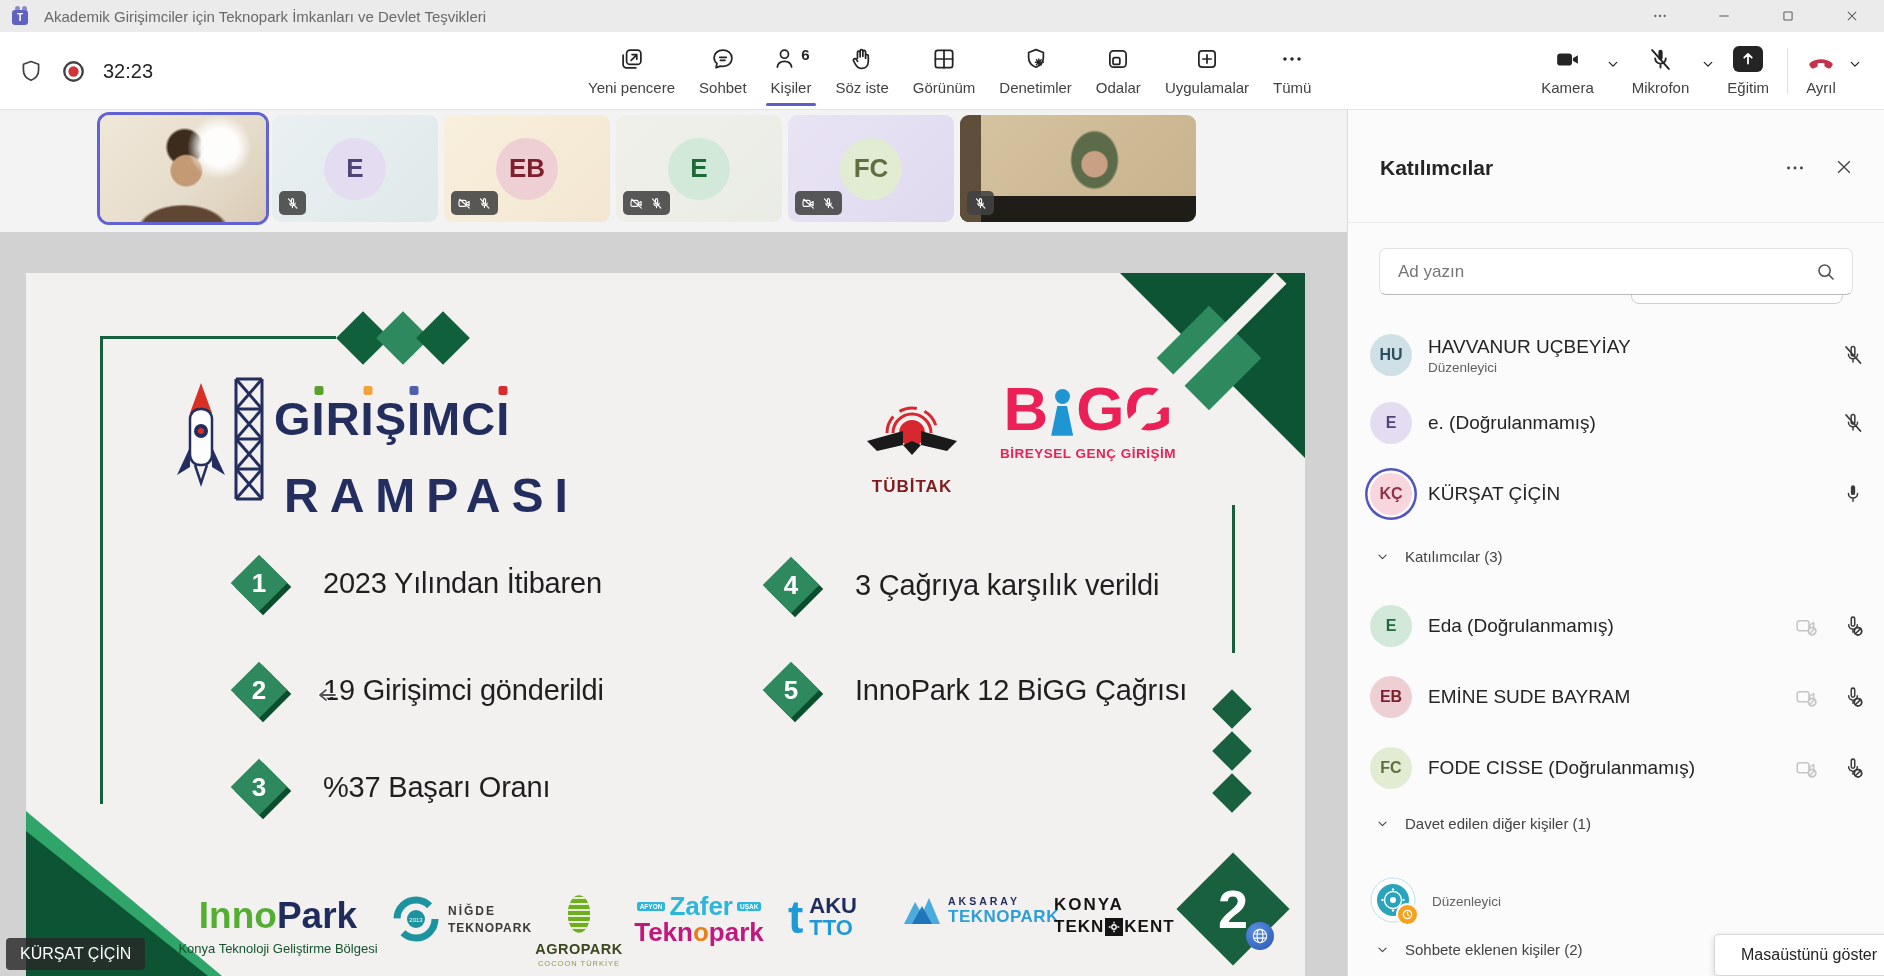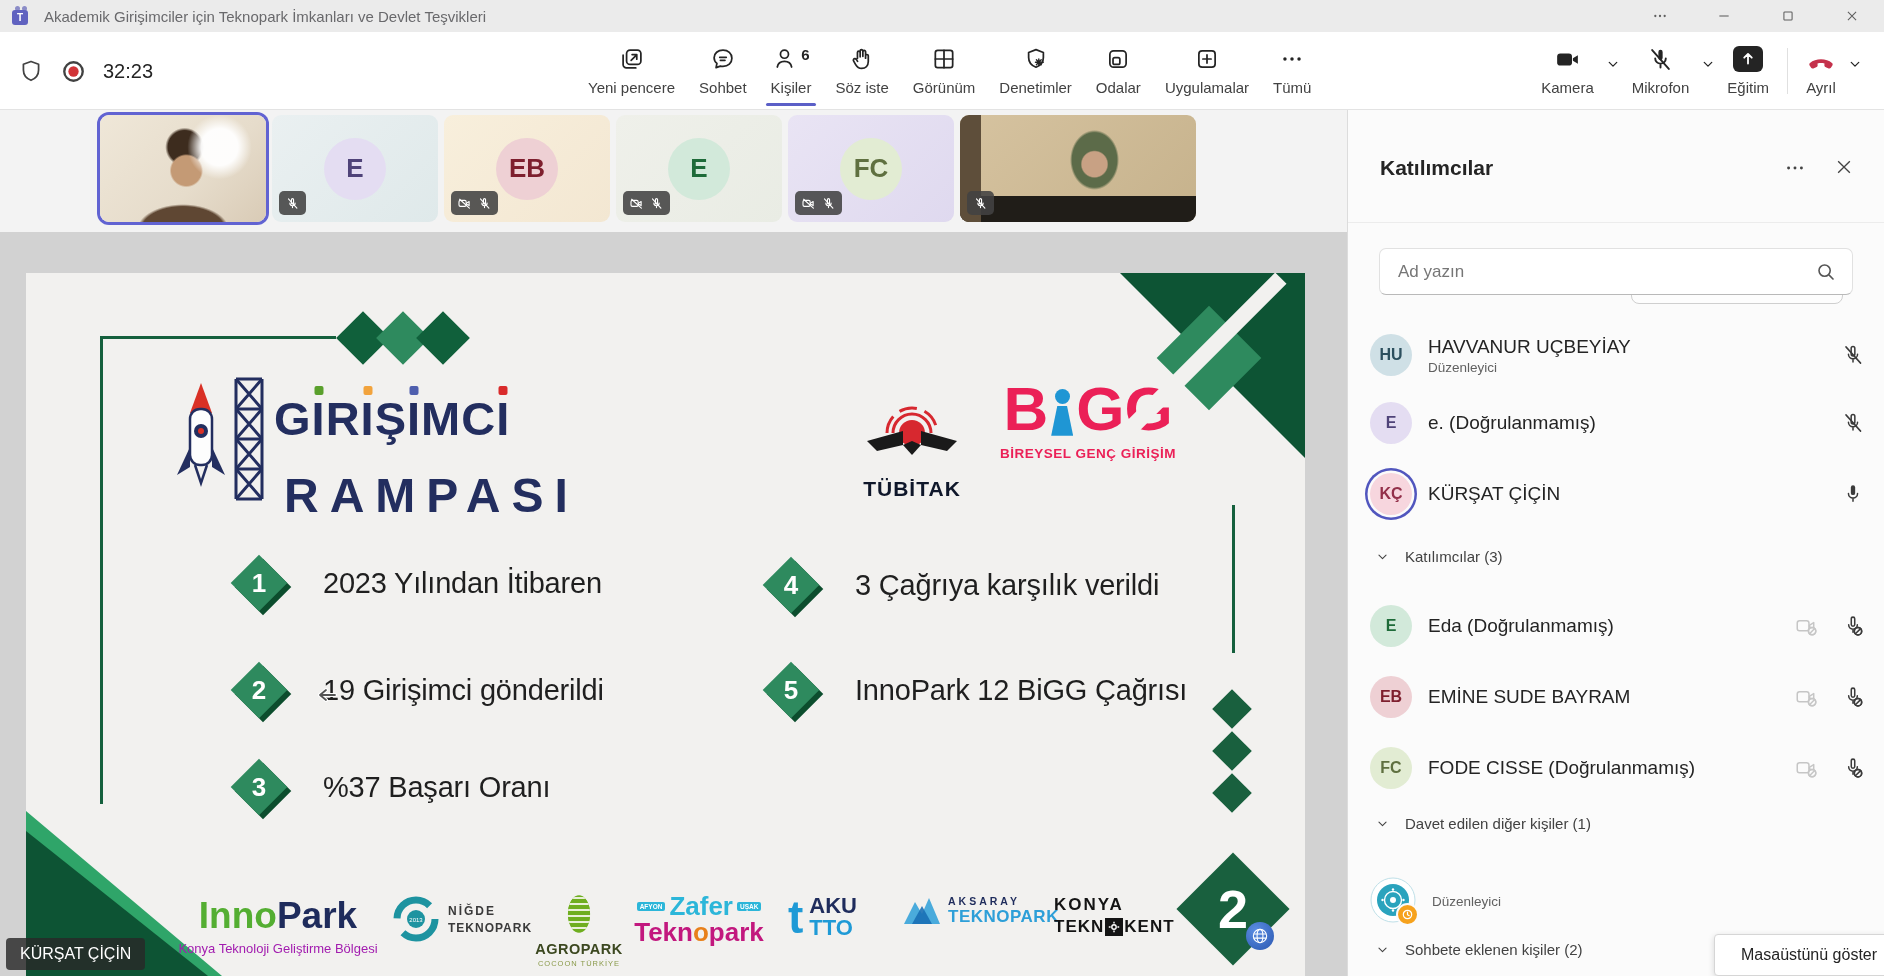--- a/index.html
+++ b/index.html
@@ -480,21 +480,21 @@
 
     <div class="logo-block" style="left:824px;top:116px;width:124px">
       <svg width="98" height="80" viewBox="0 0 98 80">
         <path d="M30 44a19 19 0 0 1 38 0" fill="none" stroke="#d7282f" stroke-width="3"></path>
         <path d="M24 44a25 25 0 0 1 50 0" fill="none" stroke="#d7282f" stroke-width="3" stroke-dasharray="18 8"></path>
         <circle cx="49" cy="44" r="13" fill="#d7282f"></circle>
         <path d="M4 52 L40 42 L40 56 L14 62 Z" fill="#1a1a1a"></path>
         <path d="M94 52 L58 42 L58 56 L84 62 Z" fill="#1a1a1a"></path>
         <path d="M40 56 L49 66 L58 56 L49 52 Z" fill="#1a1a1a"></path>
       </svg>
-      <div style="font-size:21px;font-weight:700;color:#0f172a;letter-spacing:1px;margin-top:8px">TÜBİTAK</div>
+      <div style="font-size:17px;font-weight:700;color:#7f1d1d;letter-spacing:1px;margin-top:8px">TÜBİTAK</div>
     </div>
 
     <div class="logo-block" style="left:952px;top:110px;width:220px">
       <div id="bigg-row">
           <span>B</span>
           <span class="bigg-person">
             <span class="head"></span>
             <span class="body"></span>
           </span>
           <span>GG</span>
@@ -561,21 +561,21 @@
 
     <div class="tri" style="left:0;top:538px;width:196px;height:165px;background:#2fa569;clip-path:polygon(0 0,0 100%,100% 100%)"></div>
     <div class="tri" style="left:0;top:558px;width:182px;height:145px;background:#0d5434;clip-path:polygon(0 0,0 100%,100% 100%)"></div>
 
     <div id="logo-strip">
         <div class="logo-block" style="left: 140px; top: 622px; width: 224px;">
           <div class="flex" style="font-size: 37px; font-weight: 600;">
             <span style="color: rgb(84, 174, 50);">Inno</span>
             <span style="color: rgb(31, 44, 92);">Park</span>
           </div>
-          <div style="font-size: 13px; color: #a21caf; margin-top: 4px; white-space: nowrap;">Konya Teknoloji Geliştirme Bölgesi</div>
+          <div style="font-size: 13px; color: #14532d; margin-top: 4px; white-space: nowrap;">Konya Teknoloji Geliştirme Bölgesi</div>
         </div>
         <div class="logo-block" style="left: 366px; top: 622px; width: 150px; flex-direction: row; display: flex; align-items: center;">
           <div>
             <svg width="48" height="48" viewBox="0 0 48 48">
     <circle cx="24" cy="24" r="19" fill="none" stroke="#1d93a0" stroke-width="7" stroke-dasharray="44 16"></circle>
     <circle cx="24" cy="24" r="9" fill="#1d93a0"></circle>
     <text x="24" y="26.5" font-size="6" fill="#fff" text-anchor="middle" font-family="Liberation Sans,sans-serif">2013</text>
             </svg>
           </div>
           <div style="margin-left: 8px;">

